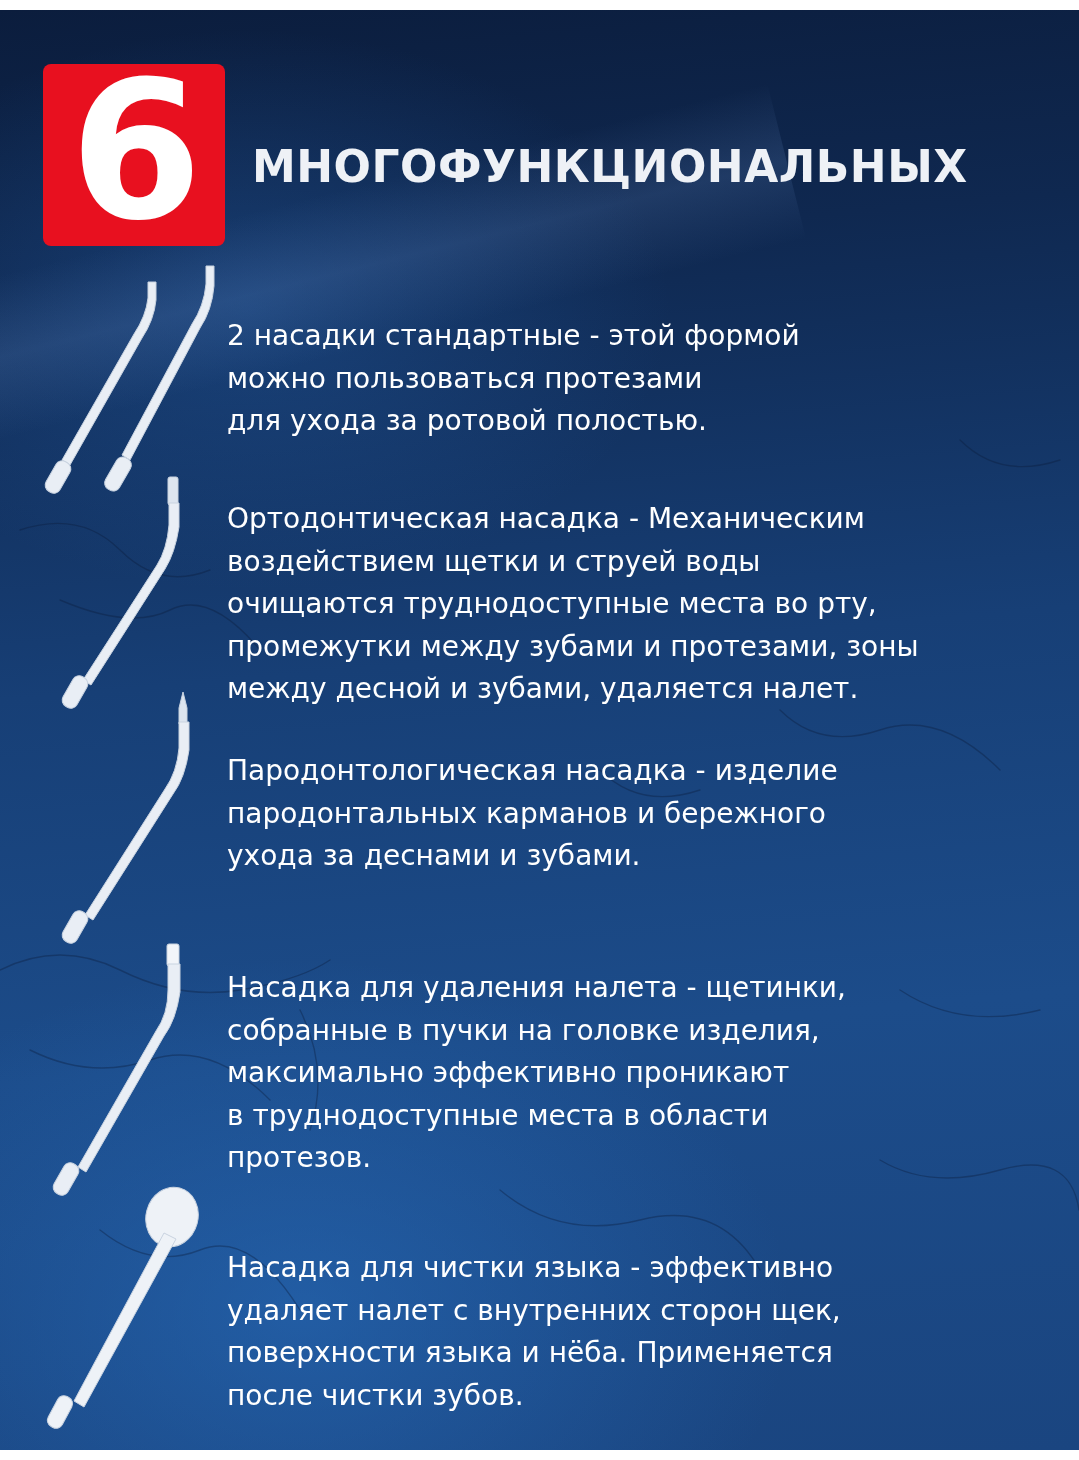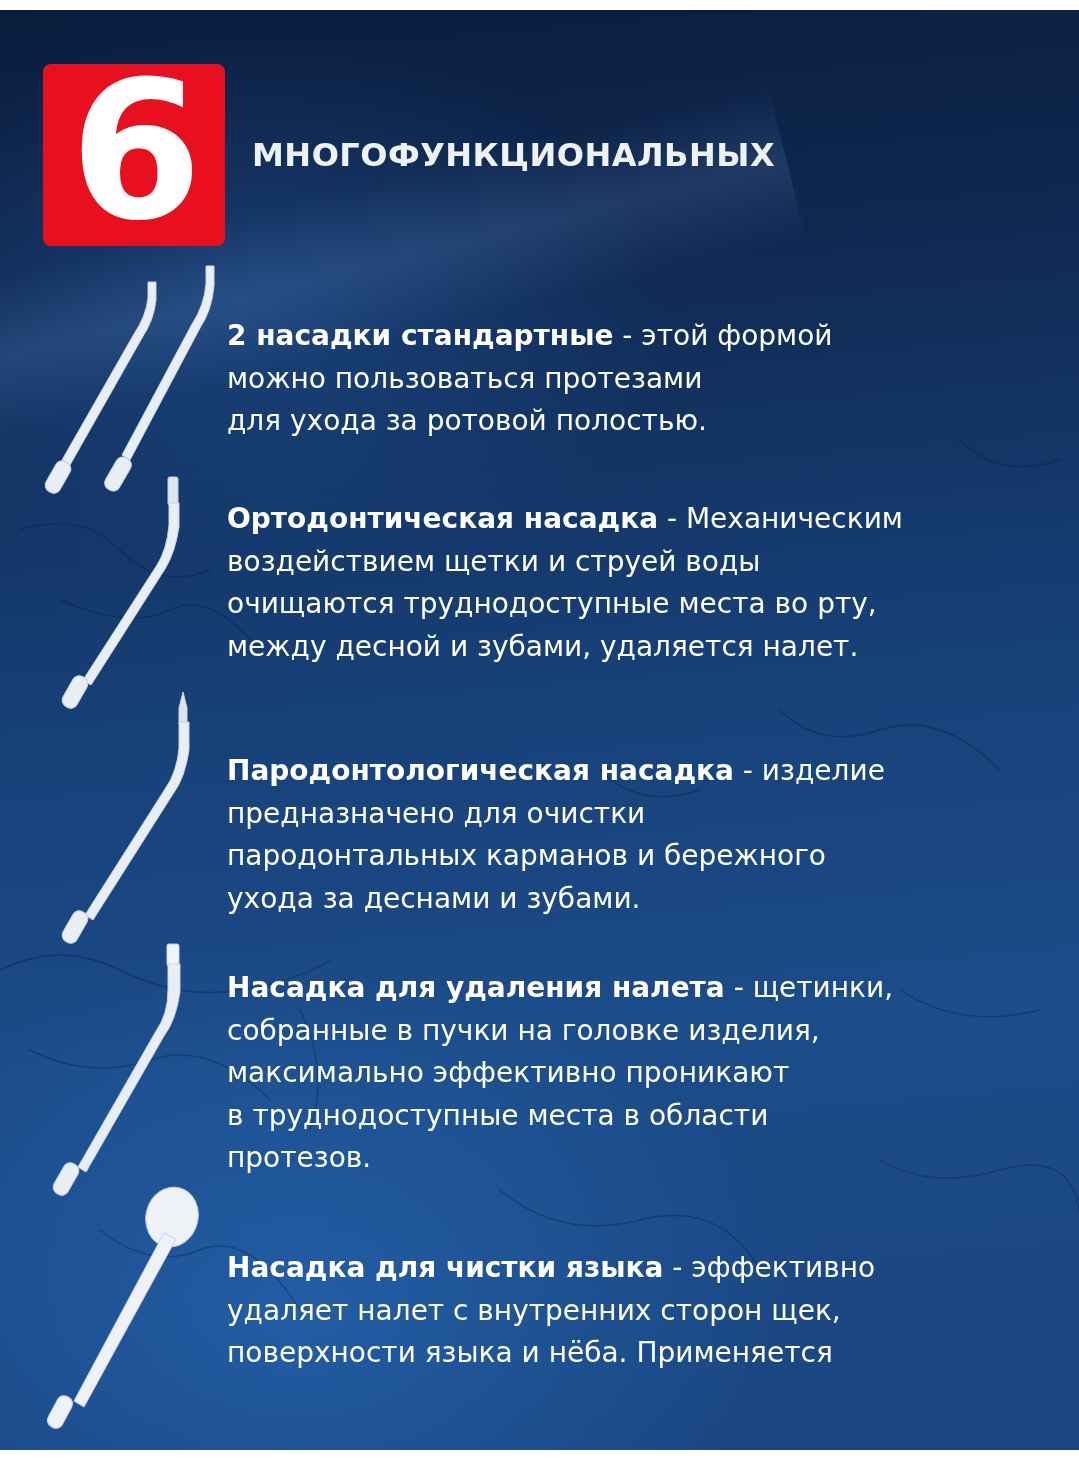--- a/index.html
+++ b/index.html
@@ -20,32 +20,32 @@
   .badge {
     position:absolute; left:43px; top:54px; width:182px; height:182px;
     background:#e8101f; border-radius:8px;
     display:flex; align-items:center; justify-content:center;
   }
   .badge-num {
     color:#ffffff; font-family:"DejaVu Sans", sans-serif; font-weight:bold;
     font-size:190px; line-height:1; margin-top:-6px; letter-spacing:-4px;
   }
   .headline {
-    position:absolute; left:252px; top:116px; color:#eef1f6;
+    position:absolute; left:252px; top:128px; color:#eef1f6;
     font-family:"DejaVu Sans", sans-serif; font-weight:bold;
-    font-size:32px; line-height:58px; letter-spacing:0.5px;
+    font-size:44px; line-height:58px; letter-spacing:0.5px;
     text-transform:uppercase;
   }
   .headline div { white-space:nowrap; }
   .feature {
     position:absolute; left:227px; color:#ffffff;
     font-family:"DejaVu Sans", sans-serif; font-size:28px; line-height:42.5px;
     white-space:nowrap;
   }
-  .feature .title { font-weight:bold;text-align:center; }
+  .feature .title { font-weight:normal;text-align:center; }
   .feature .line { display:block; }
   .nozzle { position:absolute; }
 </style>
 </head>
 <body>
 
 <div class="card">
   <div class="sheen"></div>
 
   <svg class="marble" viewBox="0 0 1079 1440" width="1079" height="1440">
@@ -117,36 +117,37 @@
   <div class="feature" style="top:305px">
     <span class="line"><span class="title">2 насадки стандартные</span><span> - </span><span>этой формой</span></span>
     <span class="line">можно пользоваться протезами</span>
     <span class="line">для ухода за ротовой полостью.</span>
   </div>
 
   <div class="feature" style="top:488px">
     <span class="line"><span class="title">Ортодонтическая насадка</span><span> - </span><span>Механическим</span></span>
     <span class="line">воздействием щетки и струей воды</span>
     <span class="line">очищаются труднодоступные места во рту,</span>
+    <span class="line">промежутки между зубами и протезами, зоны</span>
     <span class="line">между десной и зубами, удаляется налет.</span>
   </div>
 
   <div class="feature" style="top:740px">
     <span class="line"><span class="title">Пародонтологическая насадка</span><span> - </span><span>изделие</span></span>
-    <span class="line">предназначено для очистки</span>
     <span class="line">пародонтальных карманов и бережного</span>
     <span class="line">ухода за деснами и зубами.</span>
   </div>
 
   <div class="feature" style="top:957px">
     <span class="line"><span class="title">Насадка для удаления налета</span><span> - </span><span>щетинки,</span></span>
     <span class="line">собранные в пучки на головке изделия,</span>
     <span class="line">максимально эффективно проникают</span>
     <span class="line">в труднодоступные места в области</span>
     <span class="line">протезов.</span>
   </div>
 
   <div class="feature" style="top:1237px">
     <span class="line"><span class="title">Насадка для чистки языка</span><span> - </span><span>эффективно</span></span>
     <span class="line">удаляет налет с внутренних сторон щек,</span>
     <span class="line">поверхности языка и нёба. Применяется</span>
+    <span class="line">после чистки зубов.</span>
   </div>
 </div>
 
 </body></html>

